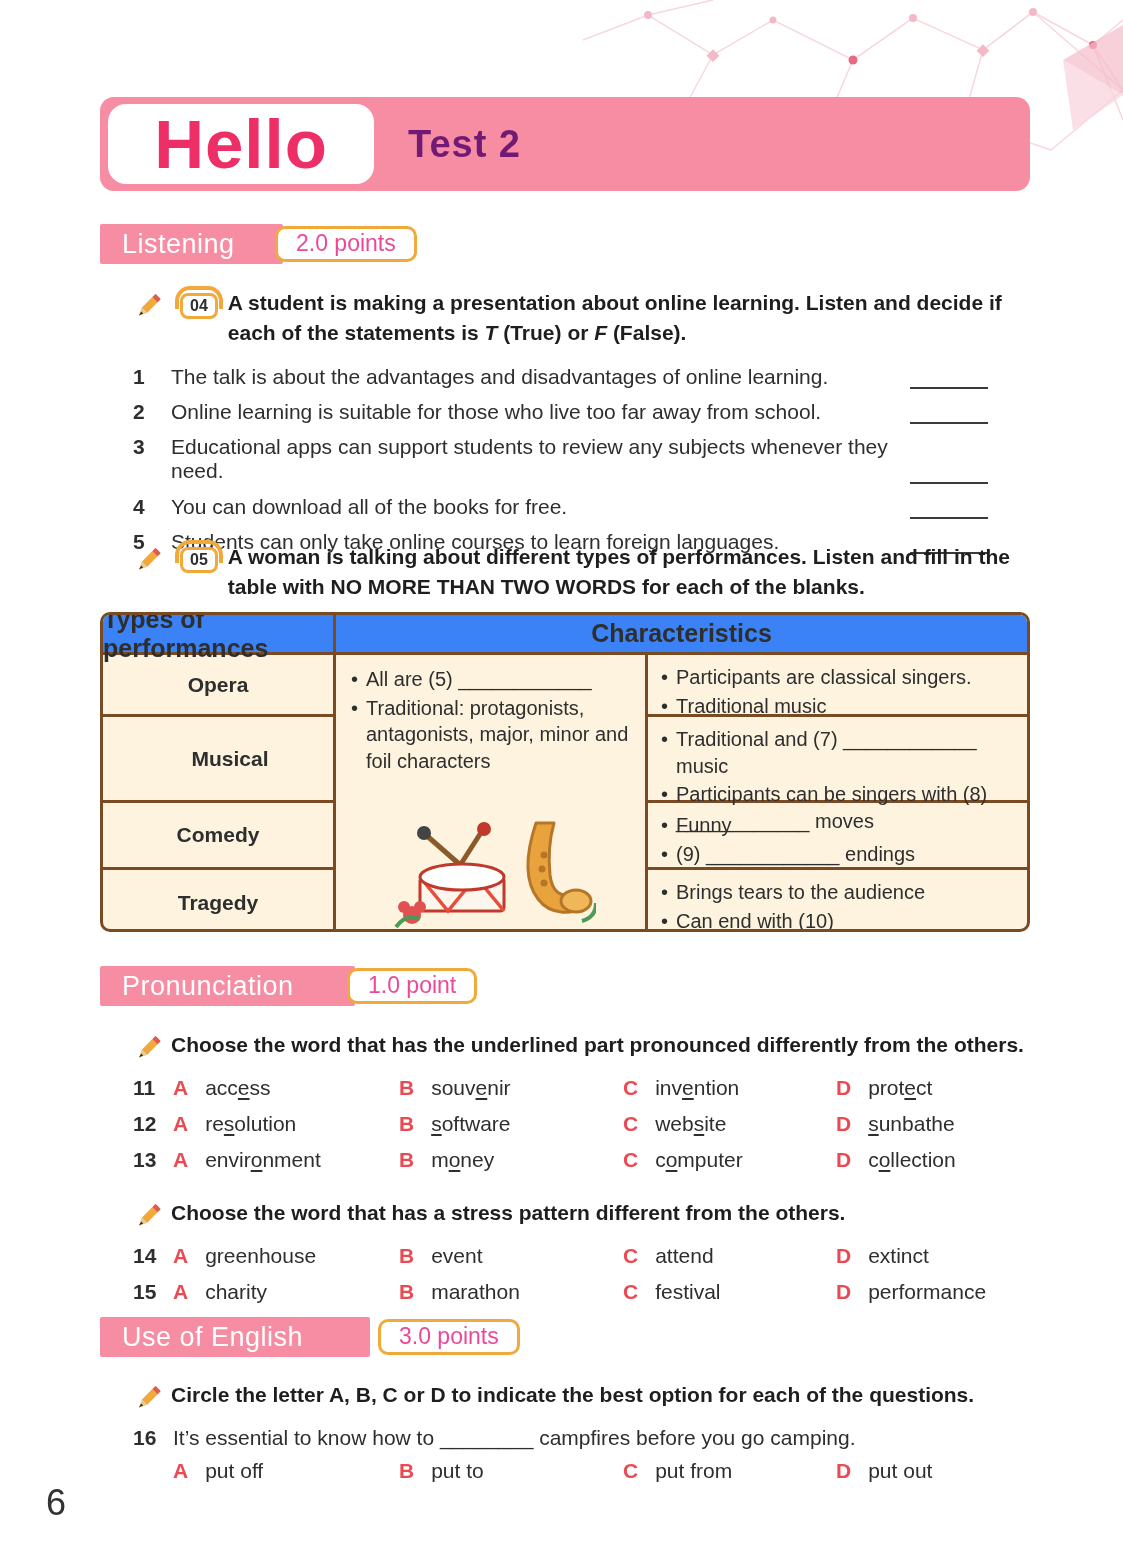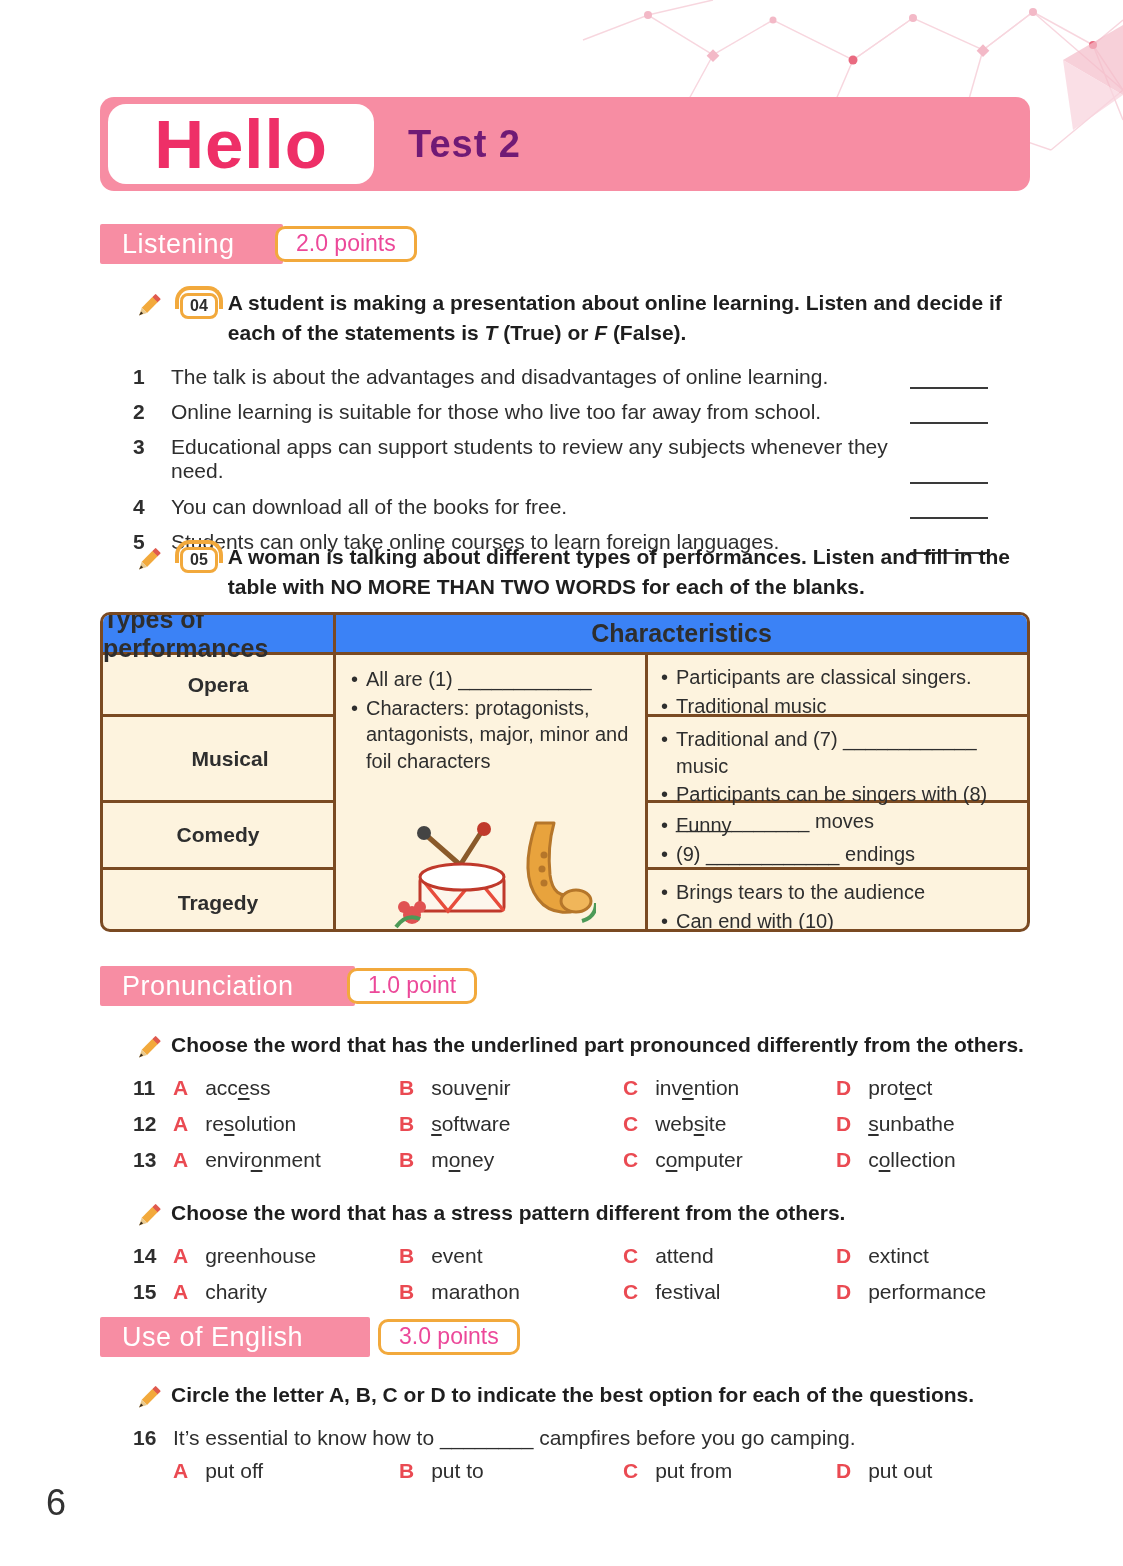--- a/index.html
+++ b/index.html
@@ -199,22 +199,22 @@
   <div class="perf-table">
     <div class="pt-head pt-head-left">Types of performances</div>
     <div class="pt-head pt-head-right">Characteristics</div>
 
     <div class="pt-rowlabel pt-r1">Opera</div>
     <div class="pt-rowlabel pt-r2">Musical</div>
     <div class="pt-rowlabel pt-r3">Comedy</div>
     <div class="pt-rowlabel pt-r4">Tragedy</div>
 
     <div class="pt-mid">
-      <div class="bullet">All are (1) ____________</div>
-      <div class="bullet">Characters: protagonists, antagonists, major, minor and foil characters</div>
+      <div class="bullet">All are (5) ____________</div>
+      <div class="bullet">Traditional: protagonists, antagonists, major, minor and foil characters</div>
       <svg class="music-art" width="210" height="118" viewBox="0 0 210 118">
         <g stroke="#8a5a2a" stroke-width="5" stroke-linecap="round">
           <line x1="40" y1="20" x2="88" y2="62"></line>
           <line x1="96" y1="16" x2="64" y2="66"></line>
         </g>
         <circle cx="38" cy="18" r="7" fill="#444444"></circle>
         <circle cx="98" cy="14" r="7" fill="#c0392b"></circle>
         <rect x="34" y="62" width="84" height="34" rx="4" fill="#fdf6ec" stroke="#c0392b" stroke-width="3"></rect>
         <path d="M34 62 L62 96 L90 62 L118 96" fill="none" stroke="#e74c3c" stroke-width="3.5"></path>
         <ellipse cx="76" cy="62" rx="42" ry="13" fill="#ffffff" stroke="#c0392b" stroke-width="3"></ellipse>

